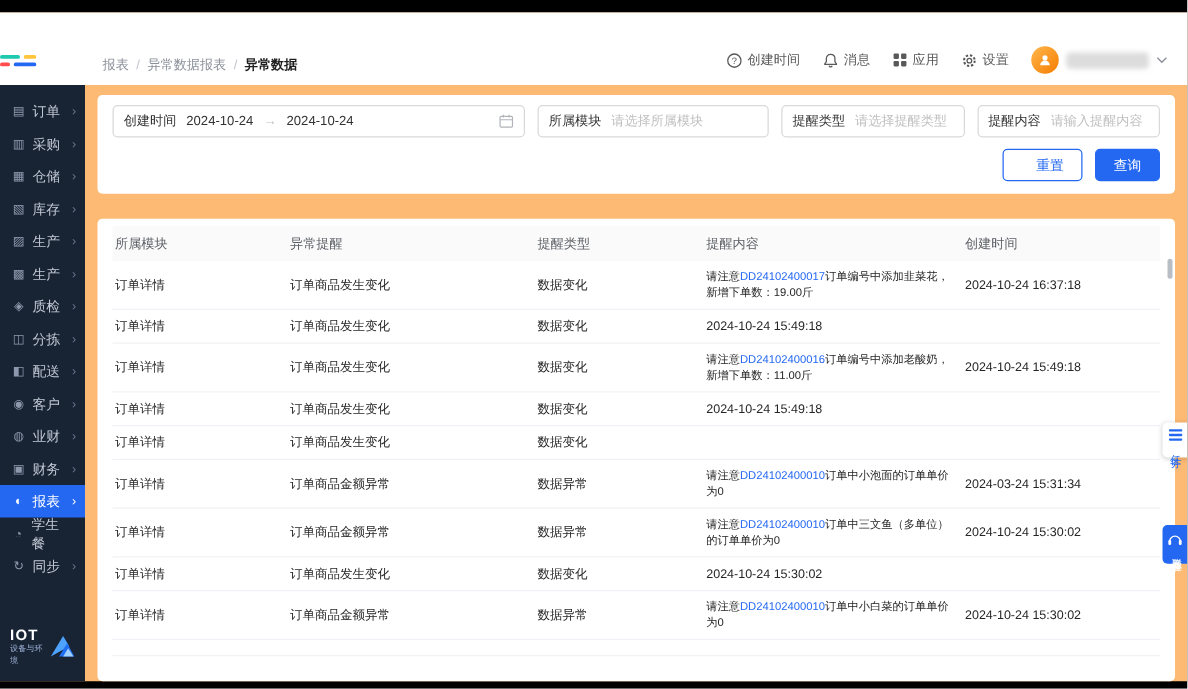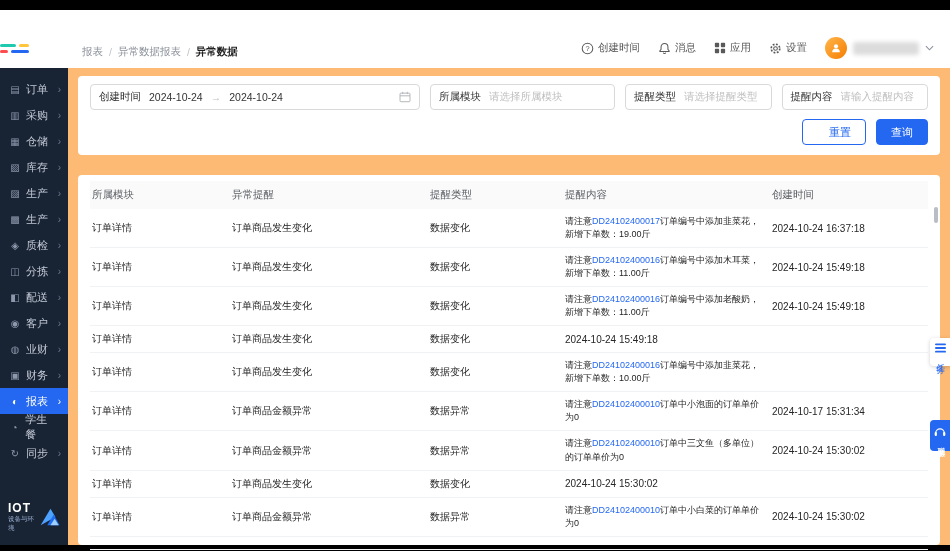--- a/index.html
+++ b/index.html
@@ -287,48 +287,46 @@
                 <div class="cell">订单详情</div>
                 <div class="cell">订单商品发生变化</div>
                 <div class="cell">数据变化</div>
                 <div class="cell content-cell"><span>请注意</span><span class="order-link">DD24102400017</span><span>订单编号中添加韭菜花，新增下单数：19.00斤</span></div>
                 <div class="cell time-cell">2024-10-24 16:37:18</div>
               </div>
               <div class="trow">
                 <div class="cell">订单详情</div>
                 <div class="cell">订单商品发生变化</div>
                 <div class="cell">数据变化</div>
-                <div class="cell content-cell"><span>请注意</span><span class="order-link">DD24102400016</span><span>订单编号中添加木耳菜，新增下单数：11.00斤</span></div>
                 <div class="cell time-cell">2024-10-24 15:49:18</div>
               </div>
               <div class="trow">
                 <div class="cell">订单详情</div>
                 <div class="cell">订单商品发生变化</div>
                 <div class="cell">数据变化</div>
                 <div class="cell content-cell"><span>请注意</span><span class="order-link">DD24102400016</span><span>订单编号中添加老酸奶，新增下单数：11.00斤</span></div>
                 <div class="cell time-cell">2024-10-24 15:49:18</div>
               </div>
               <div class="trow">
                 <div class="cell">订单详情</div>
                 <div class="cell">订单商品发生变化</div>
                 <div class="cell">数据变化</div>
                 <div class="cell time-cell">2024-10-24 15:49:18</div>
               </div>
               <div class="trow">
                 <div class="cell">订单详情</div>
                 <div class="cell">订单商品发生变化</div>
                 <div class="cell">数据变化</div>
-                <div class="cell content-cell"><span>请注意</span><span class="order-link">DD24102400016</span><span>订单编号中添加韭菜花，新增下单数：10.00斤</span></div>
               </div>
               <div class="trow">
                 <div class="cell">订单详情</div>
                 <div class="cell">订单商品金额异常</div>
                 <div class="cell">数据异常</div>
                 <div class="cell content-cell"><span>请注意</span><span class="order-link">DD24102400010</span><span>订单中小泡面的订单单价为0</span></div>
-                <div class="cell time-cell">2024-10-17 15:31:34</div>
+                <div class="cell time-cell">2024-03-24 15:31:34</div>
               </div>
               <div class="trow">
                 <div class="cell">订单详情</div>
                 <div class="cell">订单商品金额异常</div>
                 <div class="cell">数据异常</div>
                 <div class="cell content-cell"><span>请注意</span><span class="order-link">DD24102400010</span><span>订单中三文鱼（多单位）的订单单价为0</span></div>
                 <div class="cell time-cell">2024-10-24 15:30:02</div>
               </div>
               <div class="trow">
                 <div class="cell">订单详情</div>

